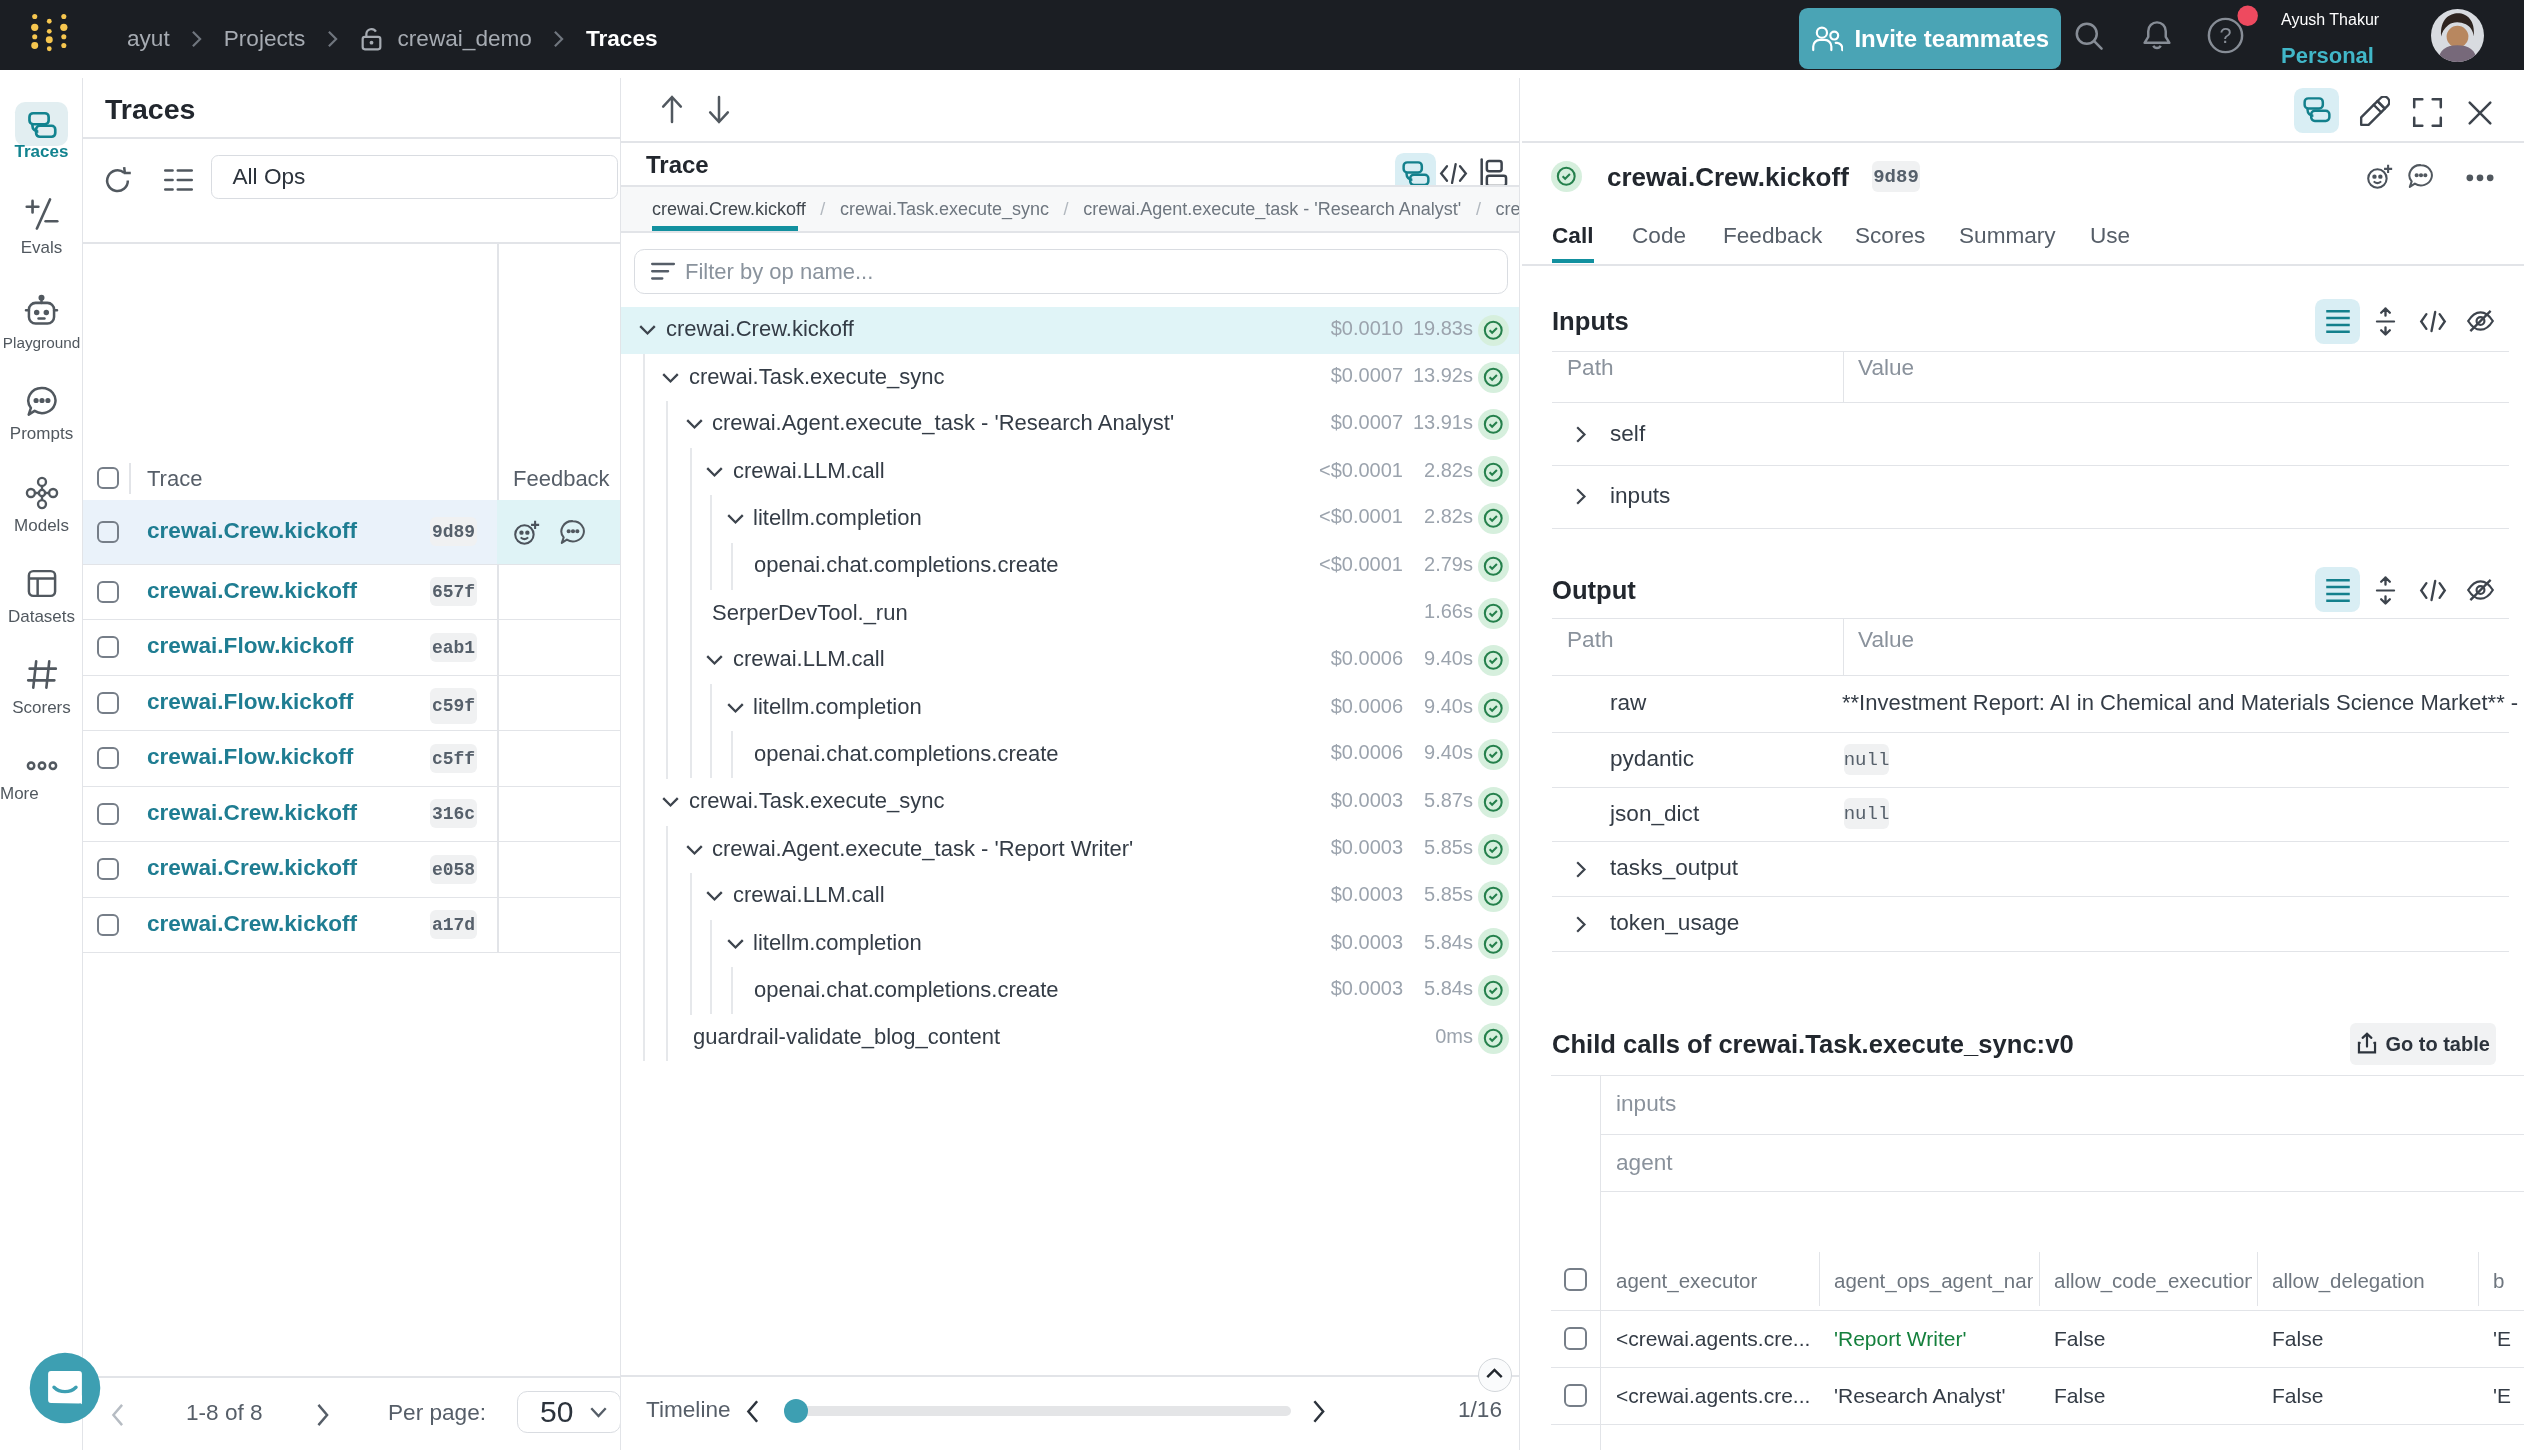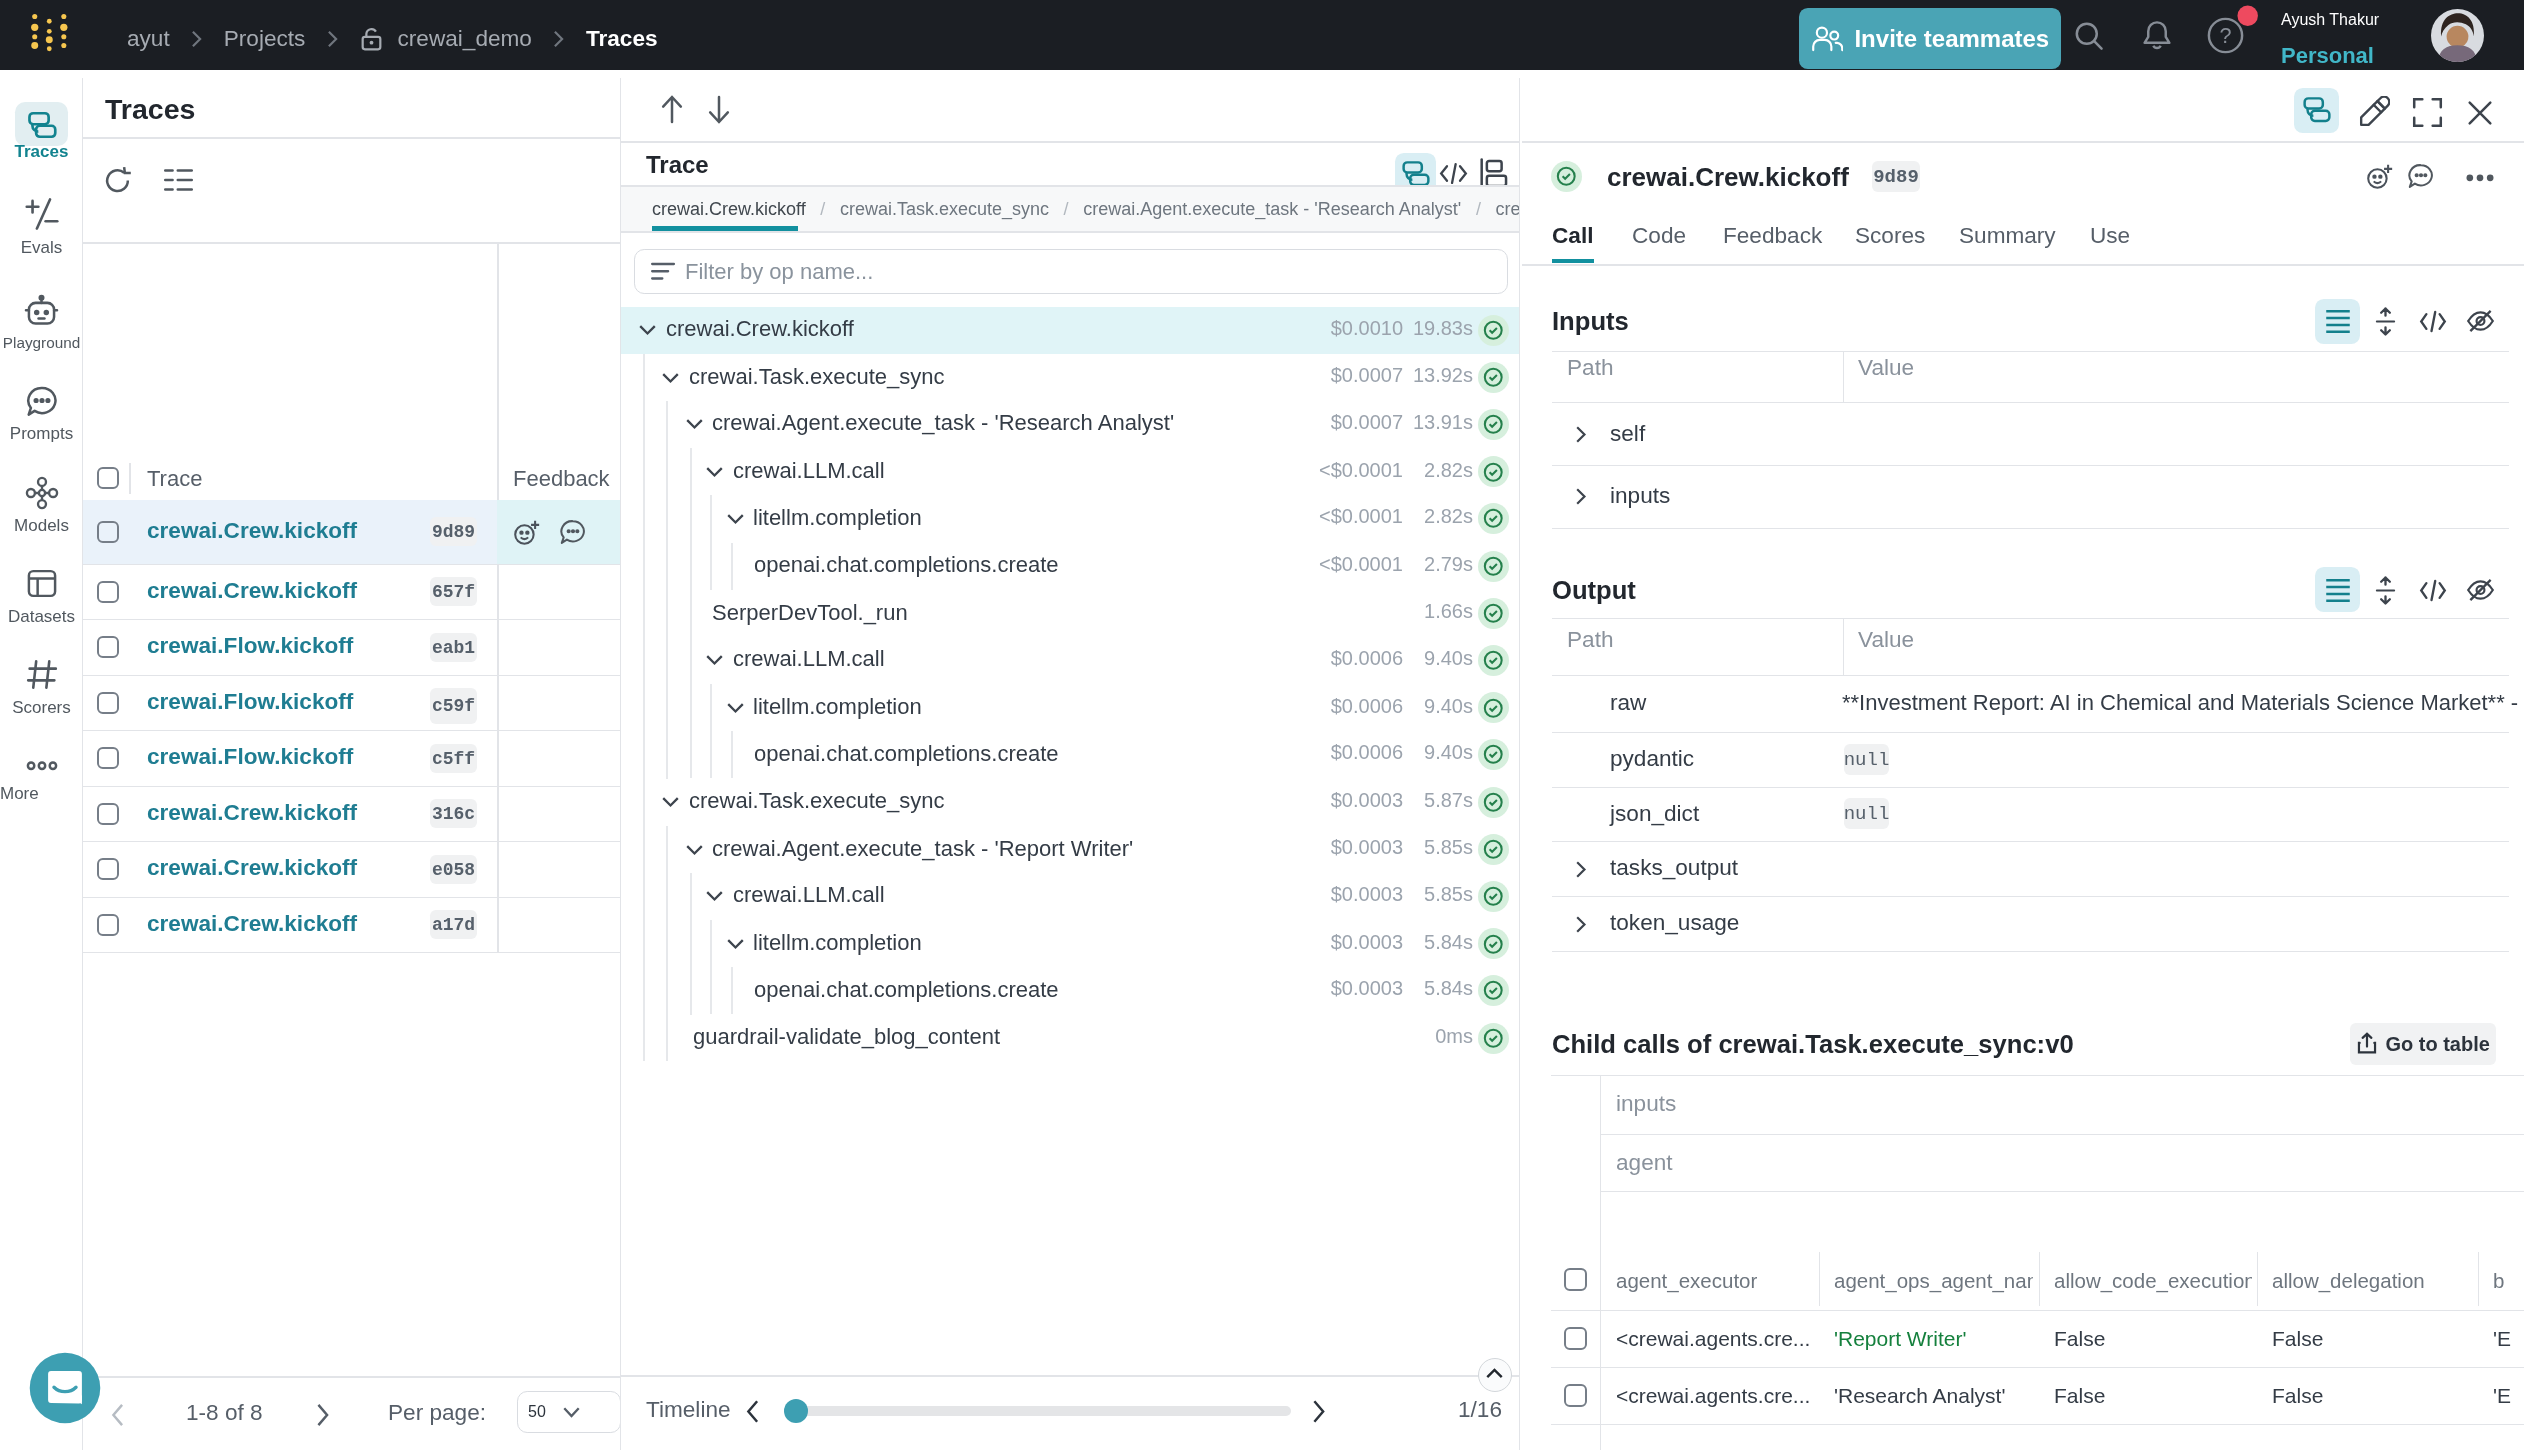--- a/index.html
+++ b/index.html
@@ -186,20 +186,23 @@
 
   <svg class="abs" style="left:19px;top:87px;" width="31" height="31" viewBox="0 0 42 42">
     <path d="M35 21 a14 14 0 1 1 -5 -10.5" fill="none" stroke="#51585f" stroke-width="3.4"></path>
     <path d="M30 3 l1 8 8 0" fill="none" stroke="#51585f" stroke-width="3.4"></path>
   </svg>
   <svg class="abs" style="left:80px;top:88px;" width="31" height="28" viewBox="0 0 42 38">
     <g stroke="#51585f" stroke-width="3.4" fill="none" stroke-linecap="round">
       <path d="M3 6 h10 M20 6 h19 M3 19 h10 M20 19 h19 M3 32 h10 M20 32 h19"></path>
     </g>
   </svg>
+  <div class="abs" style="left:128px;top:77px;width:407px;height:44px;border:1.5px solid #d9dce1;border-radius:7.3px;display:flex;align-items:center;">
+    <span style="margin-left:20.5px;font-size:22.6px;color:#2c333c;">All Ops</span>
+  </div>
   <div class="abs grayline" style="left:0;top:164px;width:538px;height:1.5px;"></div>
 
   <div class="abs grayline" style="left:414px;top:164px;width:1.5px;height:711px;"></div>
 
   <div class="abs" style="left:14px;top:389px;width:22px;height:22px;border:2.2px solid #767e88;border-radius:5.8px;"></div>
   <div class="abs grayline" style="left:46px;top:385px;width:1.5px;height:31px;"></div>
   <div class="abs" style="left:64px;top:388px;font-size:22px;color:#565e68;">Trace</div>
   <div class="abs" style="left:430px;top:388px;font-size:22px;color:#565e68;">Feedback</div>
   <div class="abs grayline" style="left:0;top:422px;width:538px;height:0.7px;"></div>
 
@@ -267,21 +270,21 @@
   <div class="abs grayline" style="left:0;top:1298px;width:538px;height:1.5px;"></div>
   <svg class="abs" style="left:26px;top:1324px;" width="17.5" height="26" viewBox="0 0 24 36">
       <path d="M18 4 L6 18 L18 32" stroke="#b6bcc3" stroke-width="3.4" fill="none"></path>
     </svg>
   <div class="abs" style="left:103px;top:1322px;font-size:22.6px;color:#565e68;">1-8 of 8</div>
   <svg class="abs" style="left:231px;top:1324px;" width="17.5" height="26" viewBox="0 0 24 36">
       <path d="M6 4 L18 18 L6 32" stroke="#565e68" stroke-width="3.4" fill="none"></path>
     </svg>
   <div class="abs" style="left:305px;top:1322px;font-size:22.6px;color:#565e68;">Per page:</div>
   <div class="abs" style="left:434px;top:1313px;width:104px;height:42px;border:1.5px solid #d9dce1;border-radius:10.2px;display:flex;align-items:center;">
-    <span style="margin-left:10px;font-size:16px;color:#2c333c;">50</span>
+    <span style="margin-left:22px;font-size:30px;color:#2c333c;">50</span>
     <svg style="margin-left:16px;" width="19" height="13" viewBox="0 0 26 18">
         <path d="M3 3 L13 14 L23 3" stroke="#565e68" stroke-width="3.2" fill="none"></path>
       </svg>
   </div>
 </div>
 
 <div class="abs" id="midpanel" style="left:621px;top:78px;width:899px;height:1373px;border-right:1.5px solid #e2e4e8;background:#fff;overflow:hidden;">
 
   <svg class="abs" style="left:37px;top:16px;" width="28" height="31" viewBox="0 0 38 42">
       <g stroke="#51585f" stroke-width="3.4" fill="none" stroke-linecap="round">

